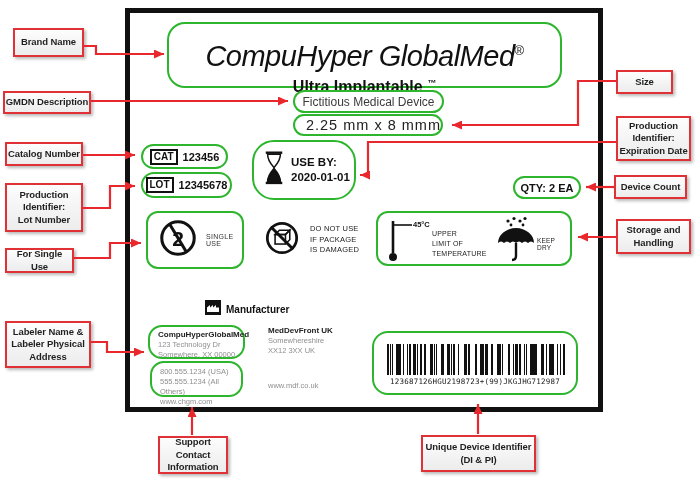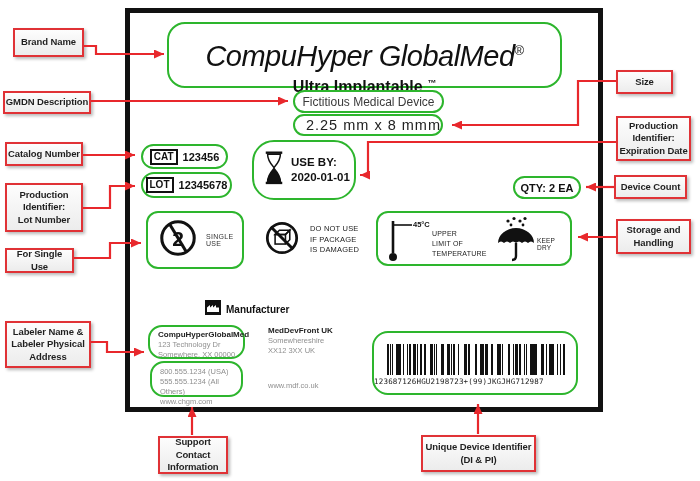--- a/index.html
+++ b/index.html
@@ -54,21 +54,21 @@
   #uk-web { left:268px; top:381px; }
   
   #barcode-box { left:372px; top:331px; width:206px; height:64px; border-radius:16px; }
   #barcode-bars {
     position:absolute; left:13px; top:11px; width:178px; height:31px; background-color:#fff;
     background-image:
       repeating-linear-gradient(90deg, transparent 0 3px, #111 3px 4px, transparent 4px 9px, #111 9px 12px, transparent 12px 13px, #111 13px 14px, transparent 14px 17px),
       repeating-linear-gradient(90deg, #111 0 2px, transparent 2px 5px, #111 5px 6px, transparent 6px 11px);
   }
   #barcode-digits {
-    position:absolute; left:0; top:44px; width:100%; 
+    position:absolute; left:0; top:44px; width:100%; text-align:center;
     font-family:"DejaVu Sans Mono", monospace; font-size:7.5px; letter-spacing:0.2px; color:#222;
   }
   
   .callout {
     position:absolute; border:2px solid #e03236;
     background:linear-gradient(180deg,#fdfdfd 0%,#ececec 100%);
     box-shadow:2px 2px 3px rgba(0,0,0,0.28);
     display:flex; align-items:center; justify-content:center; text-align:center;
     font-size:9.5px; font-weight:bold; color:#1f1f1f; line-height:1.3;
     letter-spacing:-0.1px; white-space:pre-line; box-sizing:border-box;

